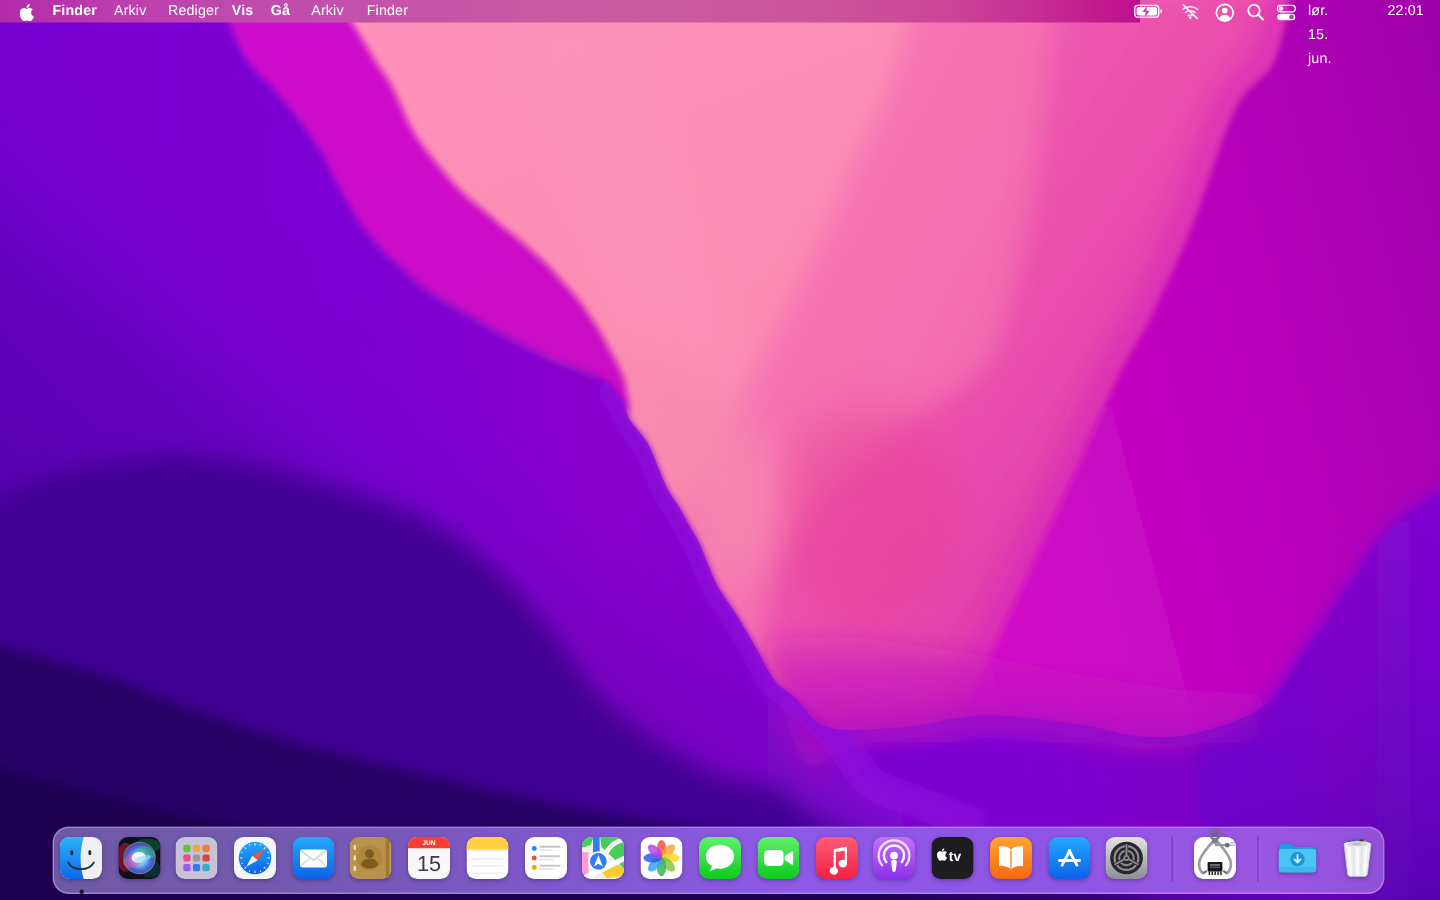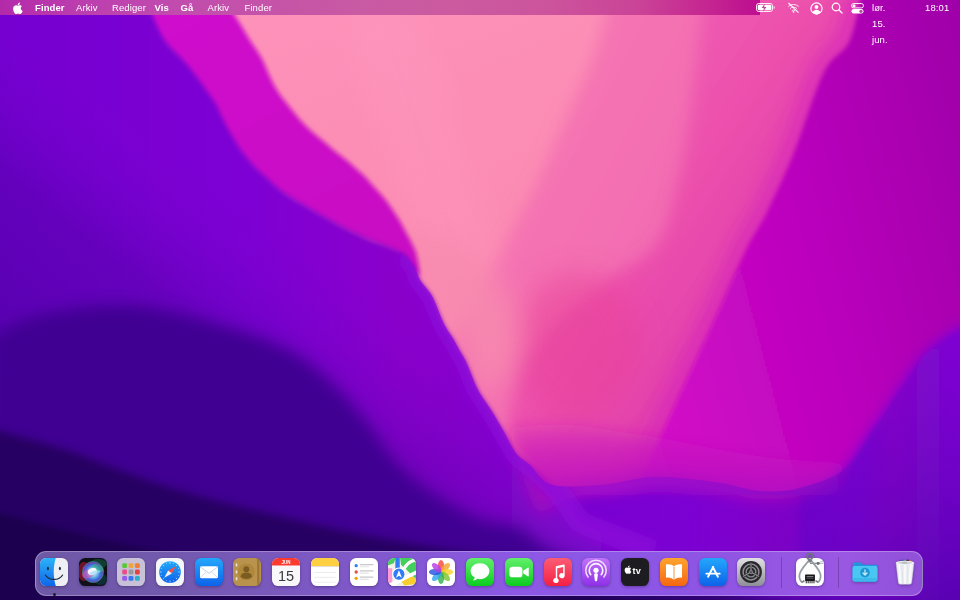--- a/index.html
+++ b/index.html
@@ -144,21 +144,21 @@
       <circle cx="5" cy="5" r="3.8" fill="none" stroke="#fff" stroke-width="1.2"></circle>
       <line x1="7.8" y1="7.8" x2="11" y2="11" stroke="#fff" stroke-width="1.3" stroke-linecap="round"></line>
     </svg>
     <svg width="13" height="11" viewBox="0 0 13 11" style="position:absolute;left:851px;top:2.5px">
       <rect x="0.5" y="0.5" width="12" height="4.4" rx="2.2" fill="none" stroke="#fff" stroke-width="0.9"></rect>
       <circle cx="3" cy="2.7" r="1.5" fill="#fff"></circle>
       <rect x="0.5" y="6.1" width="12" height="4.4" rx="2.2" fill="#fff"></rect>
       <circle cx="10" cy="8.3" r="1.6" fill="#b94a9e"></circle>
     </svg>
     <span class="mitem" style="left:872px">lør. 15. jun.</span>
-    <span class="mitem" style="left:925px">18:01</span>
+    <span class="mitem" style="left:925px">22:01</span>
   </div>
 <svg width="0" height="0" style="position:absolute">
     <defs>
 <linearGradient id="dblue" x1="0" y1="0" x2="0" y2="1">
         <stop offset="0" stop-color="#23a8fc"></stop>
         <stop offset="1" stop-color="#0d62e9"></stop>
       </linearGradient>
 <linearGradient id="dgreen" x1="0" y1="0" x2="0" y2="1">
         <stop offset="0" stop-color="#63f06c"></stop>
         <stop offset="1" stop-color="#0ccb1f"></stop>

